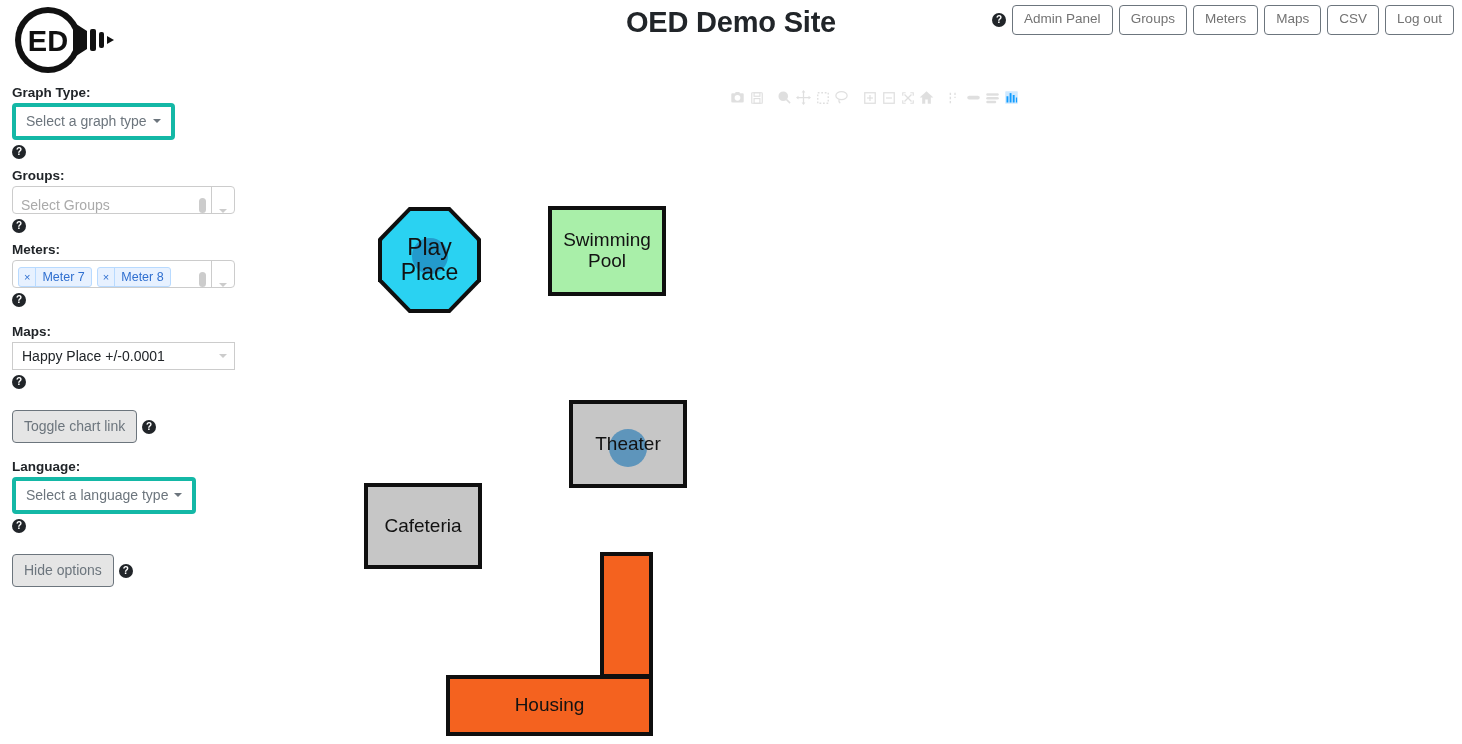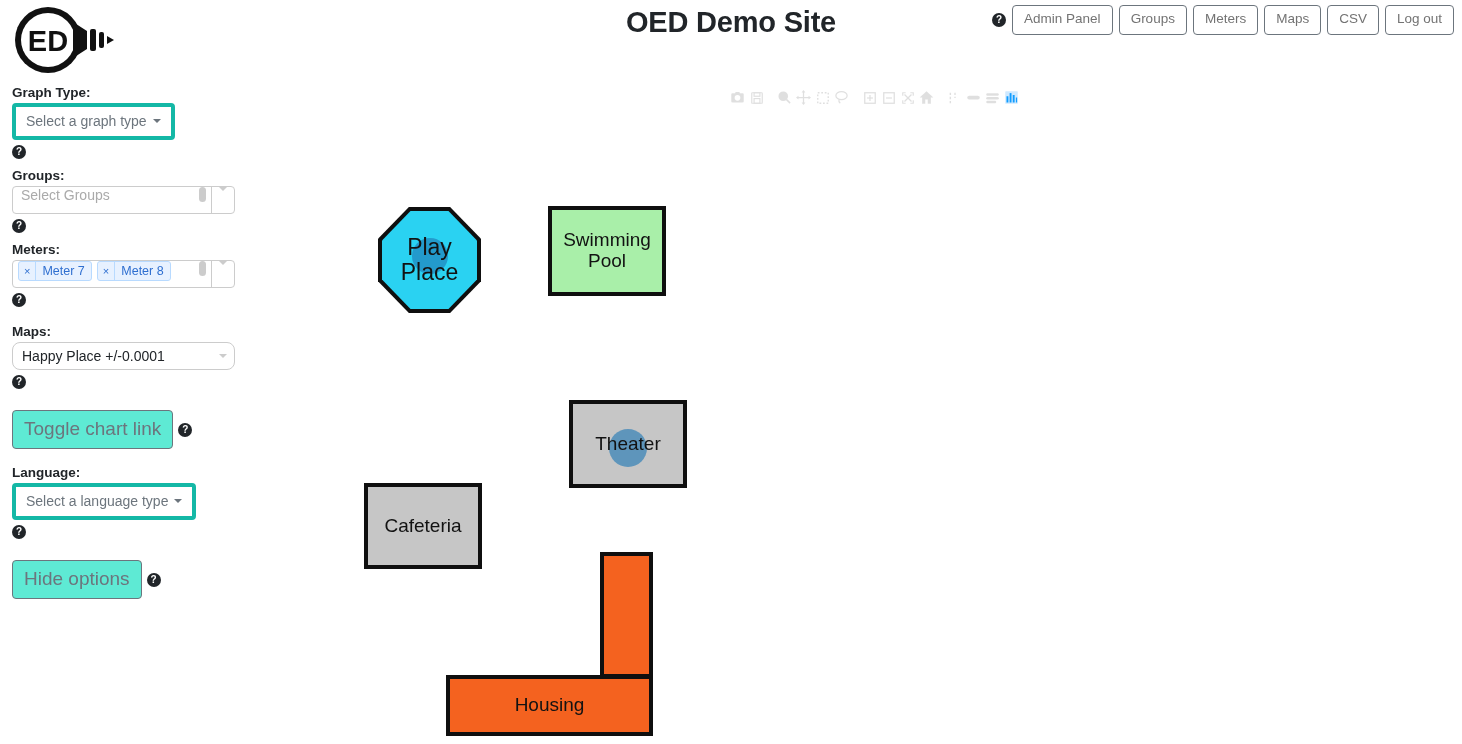--- a/index.html
+++ b/index.html
@@ -80,21 +80,21 @@
     border-right: 4px solid transparent;
     border-top: 4px solid currentColor;
     display: inline-block;
   }
 
   .select-box {
     position: relative;
     width: 223px; height: 28px;
     border: 1px solid #ccc; border-radius: 4px;
     background: #fff;
-    display: flex; align-items: flex-start;
+    display: flex; align-items: flex-end;
     overflow: hidden;
   }
   .select-placeholder {
     font-size: 14px; color: #aaa; padding-left: 8px;
     flex: 1; white-space: nowrap;
   }
   .sel-divider {
     width: 1px; align-self: stretch; background: #ccc; margin: 0;
   }
   .sel-clear {
@@ -125,32 +125,32 @@
   .tag .x {
     padding: 0 5px; display: flex; align-items: center;
     border-right: 1px solid #b8daff;
     cursor: pointer; font-size: 11px;
   }
   .tag .tg-label { padding: 0 6px; display: flex; align-items: center; white-space: nowrap; }
 
   .simple-select {
     position: relative;
     width: 223px; height: 28px;
-    border: 1px solid #ccc; border-radius: 8px;
+    border: 1px solid #ccc; border-radius: 0;
     background: #fff;
     display: flex; align-items: center;
     cursor: pointer;
   }
   .simple-select .sv { font-size: 14px; padding-left: 9px; flex: 1; color: #212529; }
 
   .plainbtn {
     display: inline-block;
     border: 1px solid #6c757d; border-radius: 4px;
-    background: #5eead4; color: #6c757d;
-    font-size: 19px; padding: 7px 11px 8px 11px;
+    background: #e5e5e5; color: #6c757d;
+    font-size: 14px; padding: 7px 11px 8px 11px;
     cursor: pointer; white-space: nowrap;
   }
 
   .btnrow { display: flex; align-items: center; gap: 5px; }
 
   
   #plot {
     position: absolute; left: 250px; top: 80px;
     width: 1212px; height: 664px;
   }

